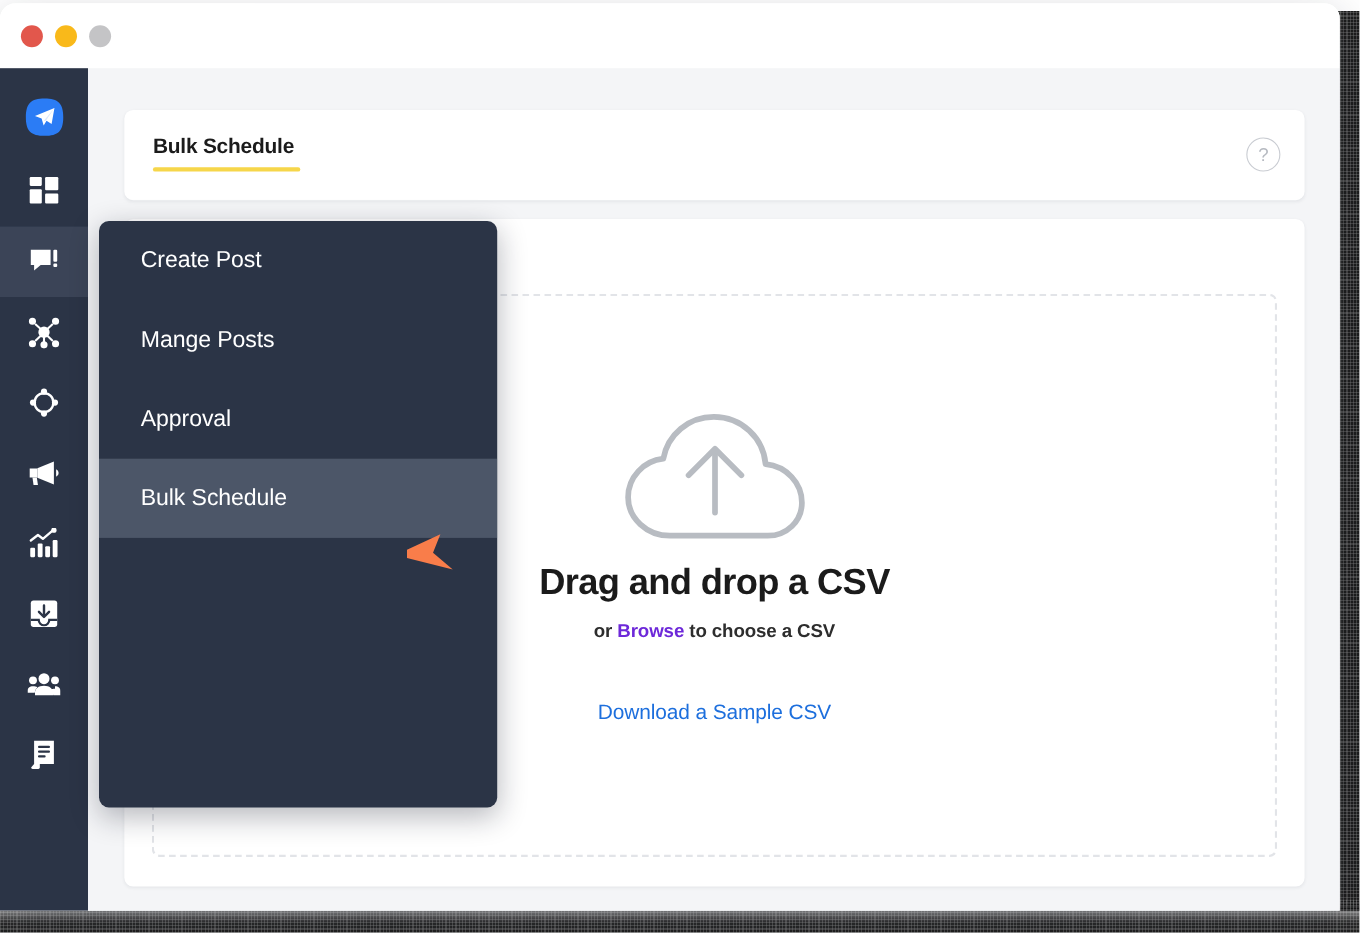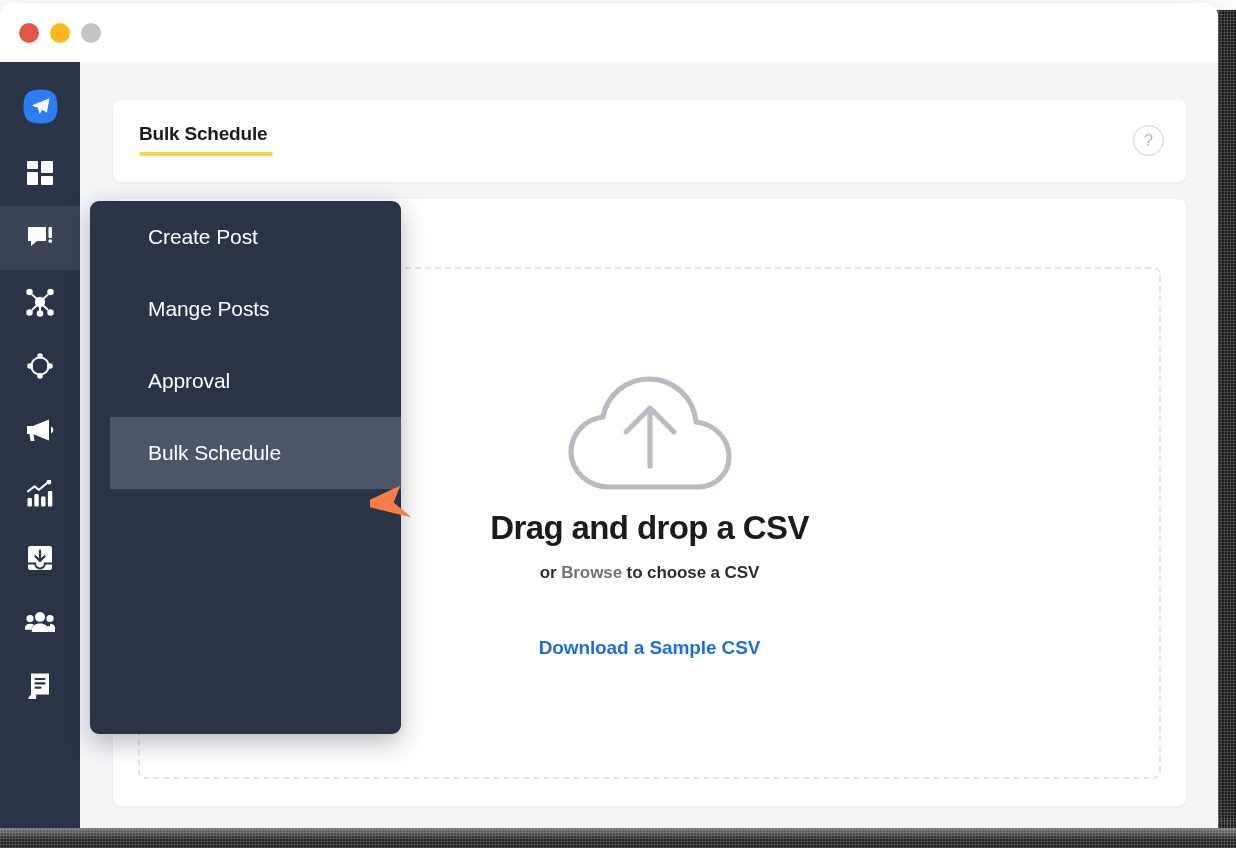--- a/index.html
+++ b/index.html
@@ -172,40 +172,39 @@
     letter-spacing: -0.6px;
     text-align: center;
   }
   .dz-sub {
     margin-top: 16px;
     font-size: 17px;
     font-weight: bold;
     color: #2d2d2d;
     letter-spacing: -0.1px;
   }
-  .dz-sub .link { color: #737373; cursor: pointer; }
+  .dz-sub .link { color: #6d28d9; cursor: pointer; }
   .dz-download {
     margin-top: 54px;
     font-size: 19px;
-    font-weight: bold;
+    font-weight: normal;
     color: #1d6fdd;
     cursor: pointer;
     letter-spacing: -0.1px;
   }
 
   
   .flyout {
     position: absolute;
     left: 90px; top: 198px;
-    width: 311px; height: 533px;
+    width: 362px; height: 533px;
     background: #2b3446;
     border-radius: 9px;
     box-shadow: 0 8px 26px rgba(15,20,35,0.30);
     overflow: hidden;
-    padding-left: 20px;
   }
   .menu-item {
     position: relative;
     width: 100%;
     height: 72px;
     display: flex;
     align-items: center;
     padding-left: 38px;
     color: #ffffff;
     font-size: 21px;

